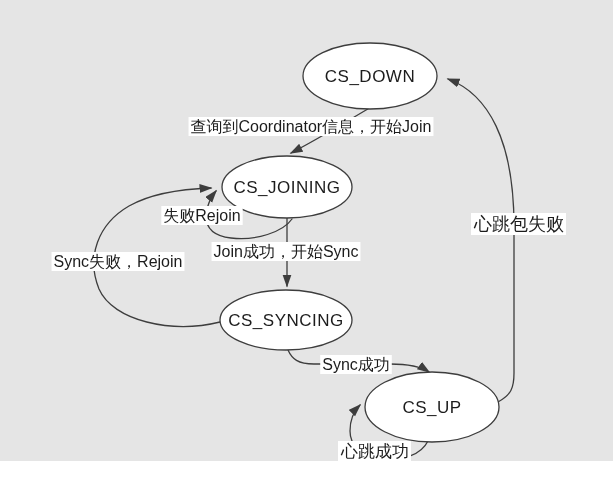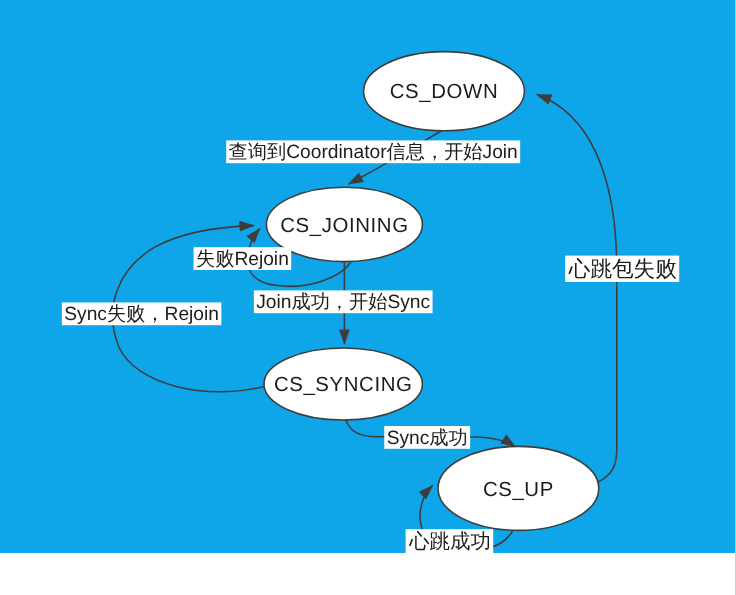--- a/index.html
+++ b/index.html
@@ -5,21 +5,21 @@
   html, body {
     margin: 0;
     padding: 0;
     background: #ffffff;
     font-family: "Liberation Sans", sans-serif;
   }
   .canvas {
     position: relative;
     width: 613px;
     height: 461px;
-    background: #0ea5e9;
+    background: #e5e5e5;
     overflow: hidden;
   }
   svg { display: block; }
   text {
     fill: #1c1c1c;
     font-family: "Liberation Sans", sans-serif;
   }
   .node-label { letter-spacing: 0.5px; }
 </style>
 </head>

